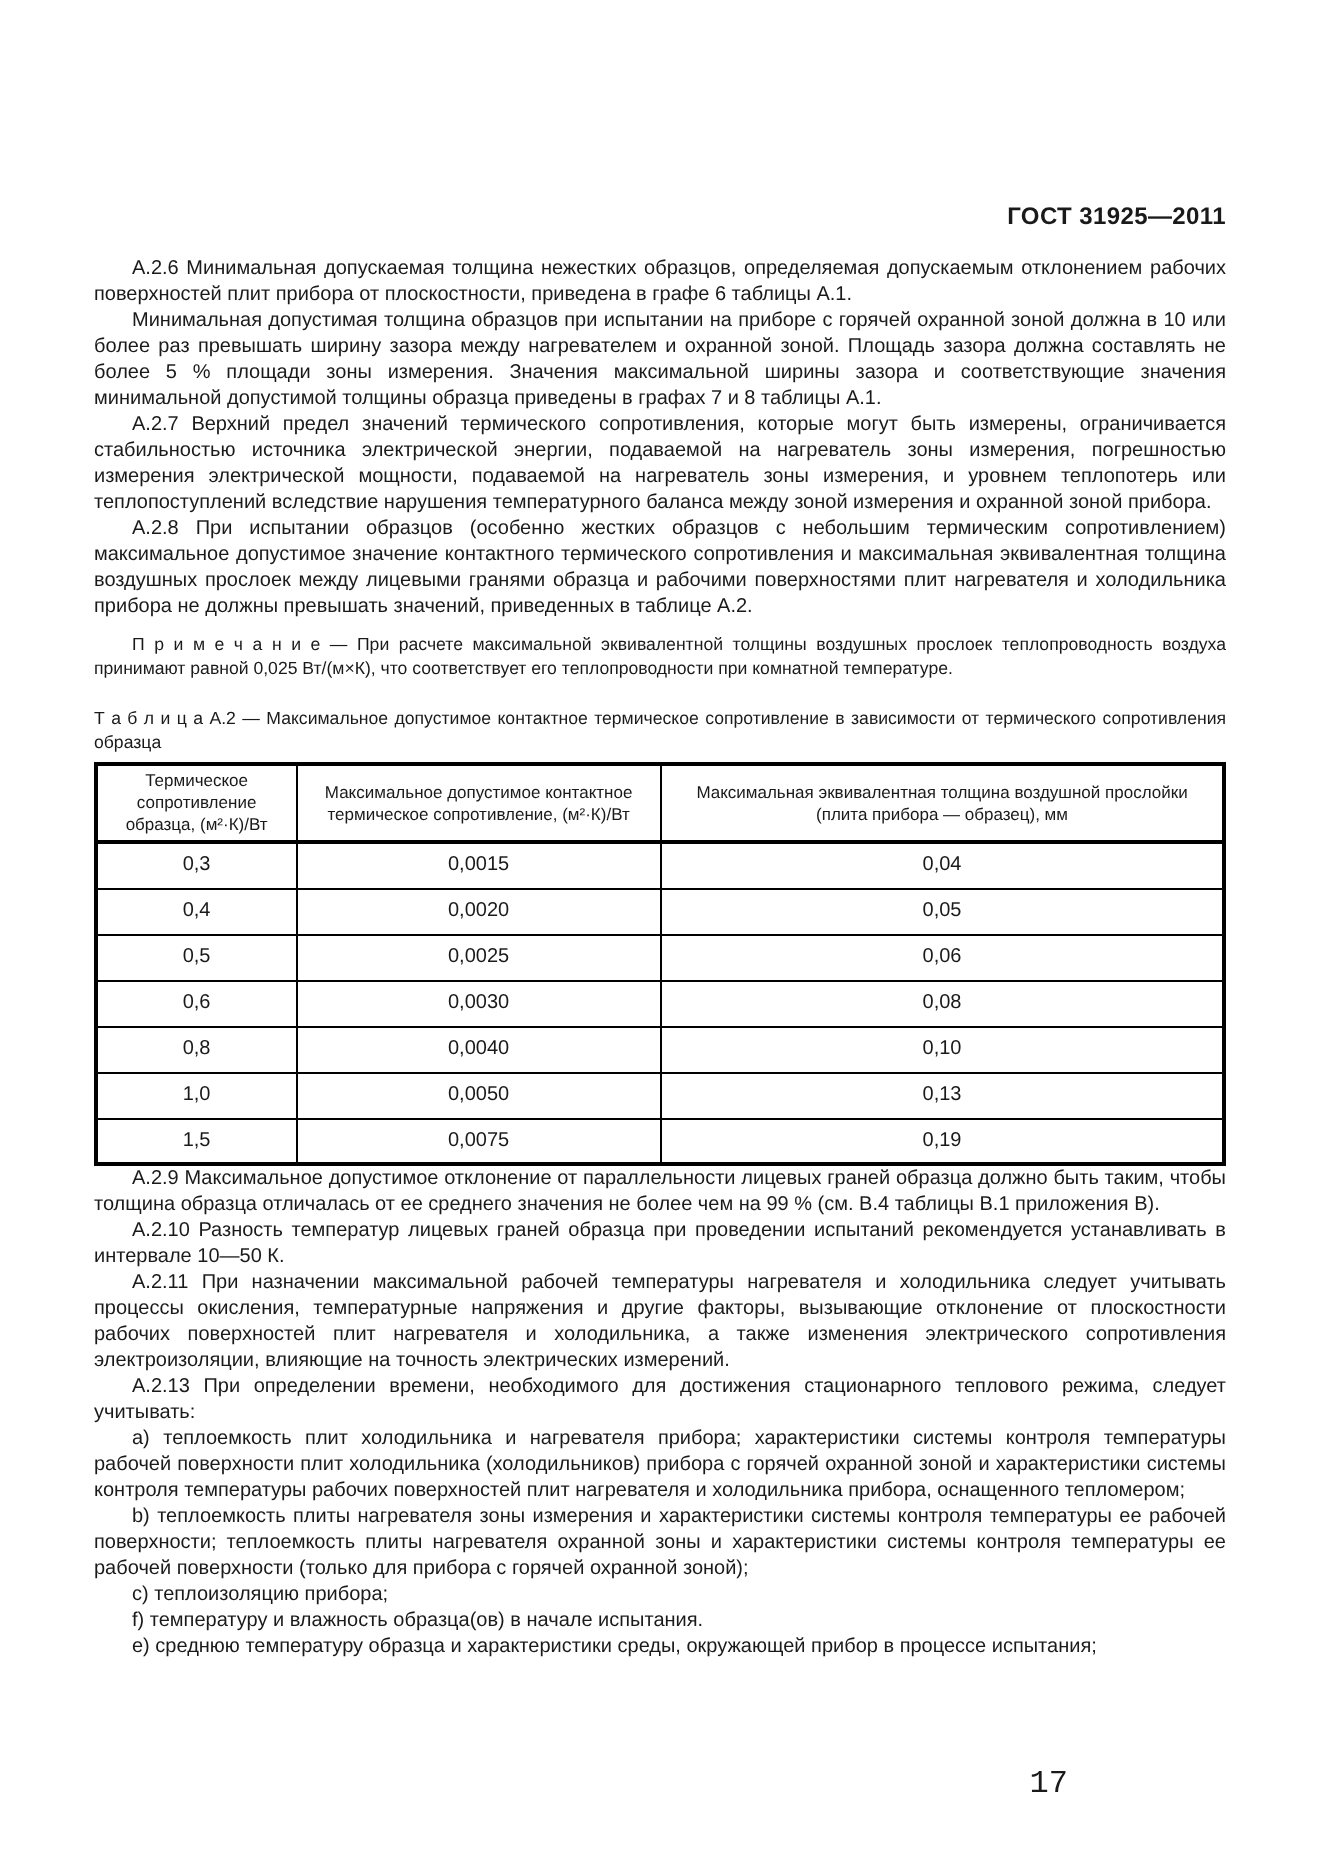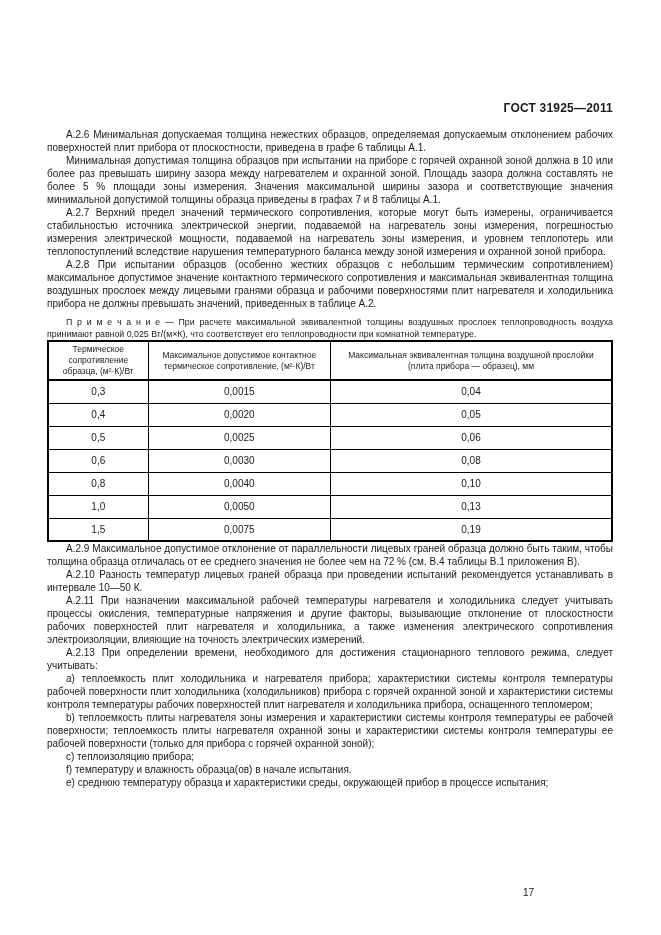--- a/index.html
+++ b/index.html
@@ -71,40 +71,42 @@
   }
   .col-1 { width: 96px; }
   .col-2 { width: 175px; }
   .col-3 { width: 270px; }
   .after-table { margin-top: 17px; }
   .page-number {
     position: absolute;
     top: 842px;
     right: 79px;
     left: auto;
-    font-size: 10px;
+    font-size: 16px;
     line-height: 13px;
+    font-family: Liberation Mono, monospace;
   }
 </style>
 </head>
 <body>
 
 <div class="page">
 
   <div class="doc-header">ГОСТ 31925—2011</div>
 
   <div class="content">
 
     <p class="body">А.2.6 Минимальная допускаемая толщина нежестких образцов, определяемая допускаемым отклонением рабочих поверхностей плит прибора от плоскостности, приведена в графе 6 таблицы А.1.</p>
     <p class="body">Минимальная допустимая толщина образцов при испытании на приборе с горячей охранной зоной должна в 10 или более раз превышать ширину зазора между нагревателем и охранной зоной. Площадь зазора должна составлять не более 5 % площади зоны измерения. Значения максимальной ширины зазора и соответствующие значения минимальной допустимой толщины образца приведены в графах 7 и 8 таблицы А.1.</p>
     <p class="body">А.2.7 Верхний предел значений термического сопротивления, которые могут быть измерены, ограничивается стабильностью источника электрической энергии, подаваемой на нагреватель зоны измерения, погрешностью измерения электрической мощности, подаваемой на нагреватель зоны измерения, и уровнем теплопотерь или теплопоступлений вследствие нарушения температурного баланса между зоной измерения и охранной зоной прибора.</p>
     <p class="body">А.2.8 При испытании образцов (особенно жестких образцов с небольшим термическим сопротивлением) максимальное допустимое значение контактного термического сопротивления и максимальная эквивалентная толщина воздушных прослоек между лицевыми гранями образца и рабочими поверхностями плит нагревателя и холодильника прибора не должны превышать значений, приведенных в таблице А.2.</p>
 
     <p class="note">П р и м е ч а н и е — При расчете максимальной эквивалентной толщины воздушных прослоек теплопроводность воздуха принимают равной 0,025 Вт/(м×К), что соответствует его теплопроводности при комнатной температуре.</p>
 
+    <p class="table-caption">Т а б л и ц а А.2 — Максимальное допустимое контактное термическое сопротивление в зависимости от термического сопротивления образца</p>
 
     <table class="a2">
       <thead>
         <tr>
           <th class="col-1">Термическое сопротивление образца, (м²·К)/Вт</th>
           <th class="col-2">Максимальное допустимое контактное термическое сопротивление, (м²·К)/Вт</th>
           <th class="col-3">Максимальная эквивалентная толщина воздушной прослойки (плита прибора — образец), мм</th>
         </tr>
       </thead>
       <tbody>
@@ -139,21 +141,21 @@
           <td>0,13</td>
         </tr>
         <tr>
           <td>1,5</td>
           <td>0,0075</td>
           <td>0,19</td>
         </tr>
       </tbody>
     </table>
 
-    <p class="body after-table">А.2.9 Максимальное допустимое отклонение от параллельности лицевых граней образца должно быть таким, чтобы толщина образца отличалась от ее среднего значения не более чем на 72 % (см. В.4 таблицы В.1 приложения В).</p>
+    <p class="body after-table">А.2.9 Максимальное допустимое отклонение от параллельности лицевых граней образца должно быть таким, чтобы толщина образца отличалась от ее среднего значения не более чем на 99 % (см. В.4 таблицы В.1 приложения В).</p>
     <p class="body">А.2.10 Разность температур лицевых граней образца при проведении испытаний рекомендуется устанавливать в интервале 10—50 К.</p>
     <p class="body">А.2.11 При назначении максимальной рабочей температуры нагревателя и холодильника следует учитывать процессы окисления, температурные напряжения и другие факторы, вызывающие отклонение от плоскостности рабочих поверхностей плит нагревателя и холодильника, а также изменения электрического сопротивления электроизоляции, влияющие на точность электрических измерений.</p>
     <p class="body">А.2.13 При определении времени, необходимого для достижения стационарного теплового режима, следует учитывать:</p>
     <p class="body">a) теплоемкость плит холодильника и нагревателя прибора; характеристики системы контроля температуры рабочей поверхности плит холодильника (холодильников) прибора с горячей охранной зоной и характеристики системы контроля температуры рабочих поверхностей плит нагревателя и холодильника прибора, оснащенного тепломером;</p>
     <p class="body">b) теплоемкость плиты нагревателя зоны измерения и характеристики системы контроля температуры ее рабочей поверхности; теплоемкость плиты нагревателя охранной зоны и характеристики системы контроля температуры ее рабочей поверхности (только для прибора с горячей охранной зоной);</p>
     <p class="body">c) теплоизоляцию прибора;</p>
     <p class="body">f) температуру и влажность образца(ов) в начале испытания.</p>
     <p class="body">e) среднюю температуру образца и характеристики среды, окружающей прибор в процессе испытания;</p>
 
   </div>

